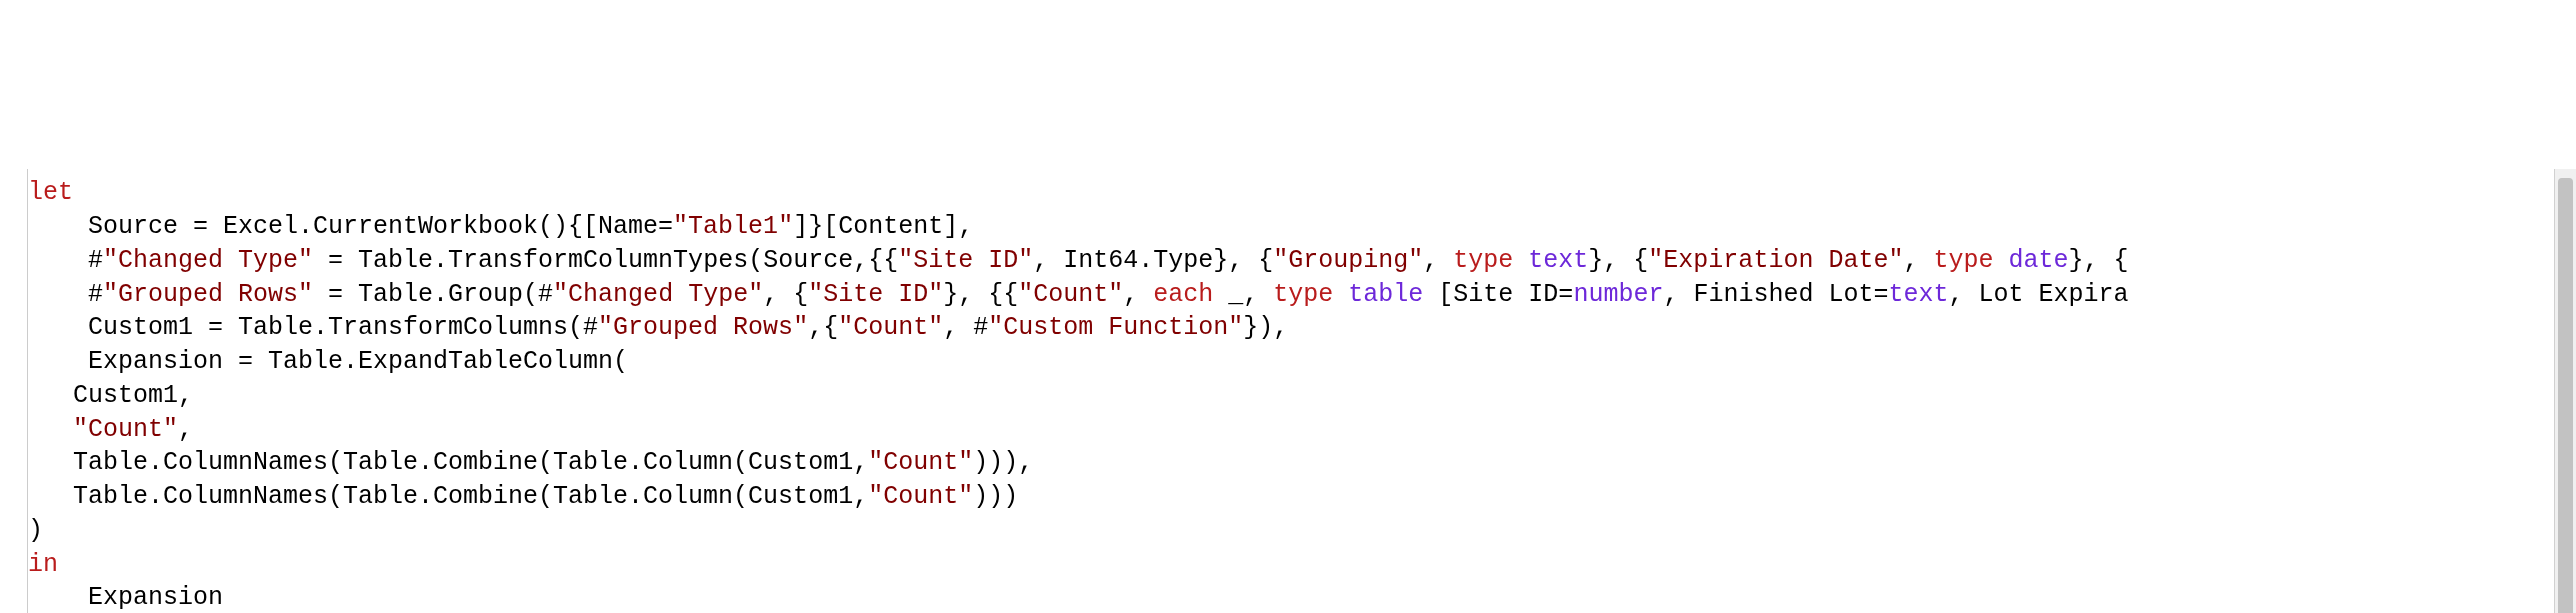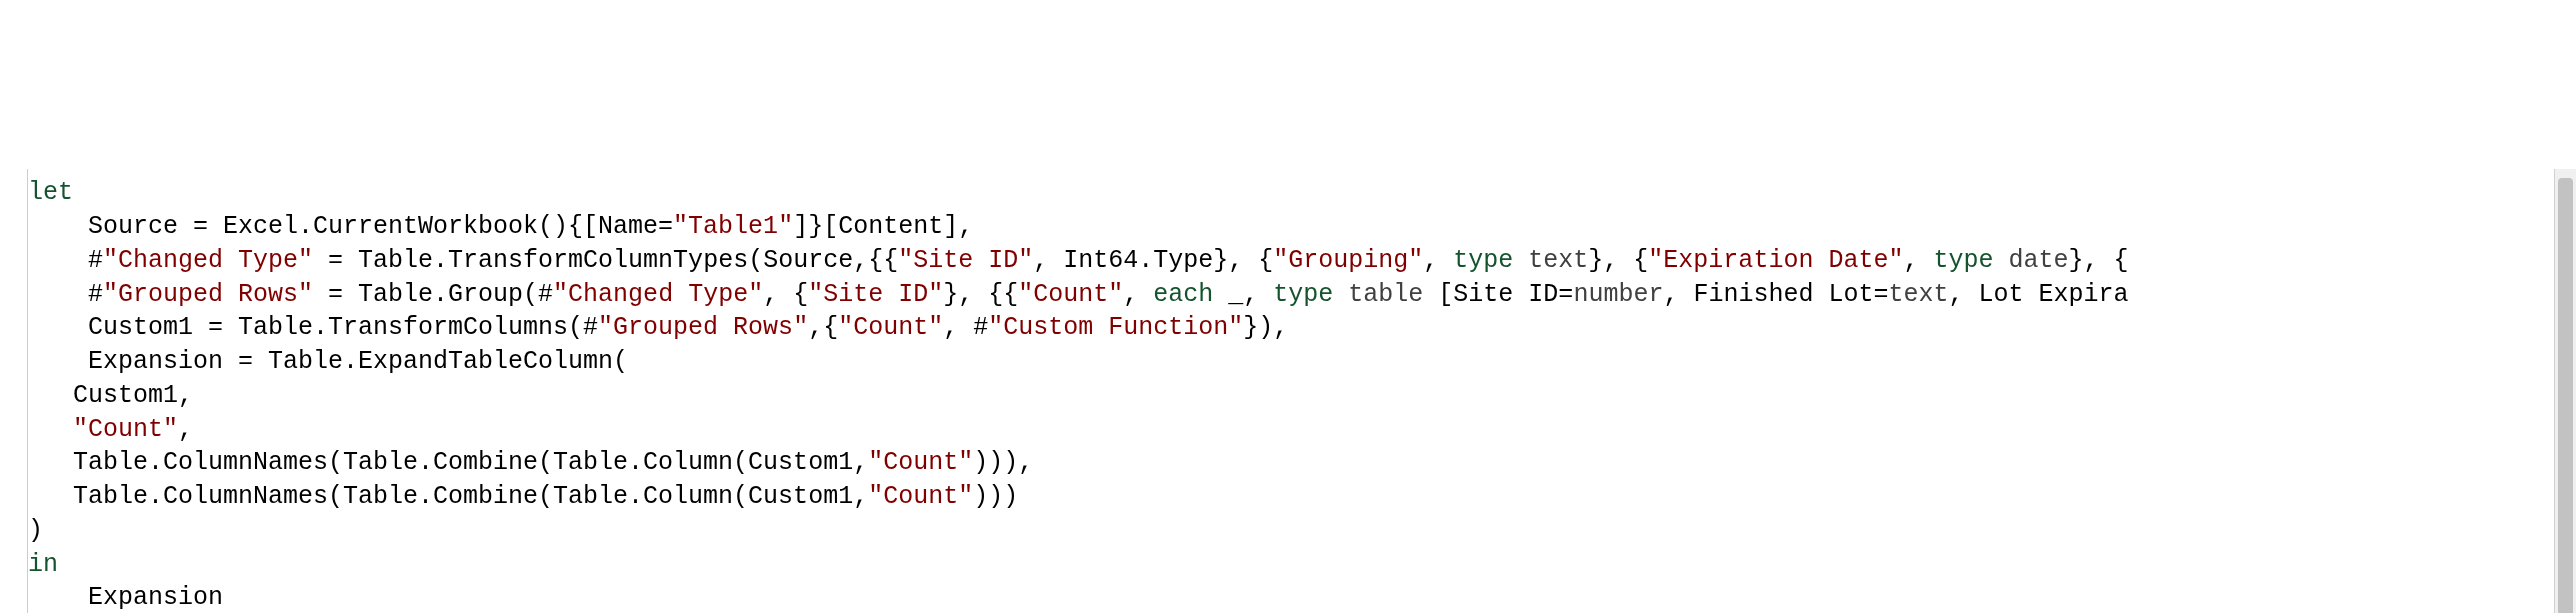--- a/index.html
+++ b/index.html
@@ -21,23 +21,23 @@
     overflow: hidden;
   }
   .gutter {
     flex: 0 0 27px;
     background: #ffffff;
     border-right: 1px solid #cccccc;
   }
   .code {
     padding: 7.7px 0 7.7px 0;
   }
-  .tok-kw  { color: #14532d; }
+  .tok-kw  { color: #b91c1c; }
   .tok-str { color: #800000; }
-  .tok-typ { color: #404040; }
+  .tok-typ { color: #6d28d9; }
   .scrollbar-track {
     position: absolute;
     right: 0;
     top: 0;
     bottom: 0;
     width: 21px;
     background: #f0f0f0;
     border-left: 1px solid #d0d0d0;
   }
   .scrollbar-thumb {

